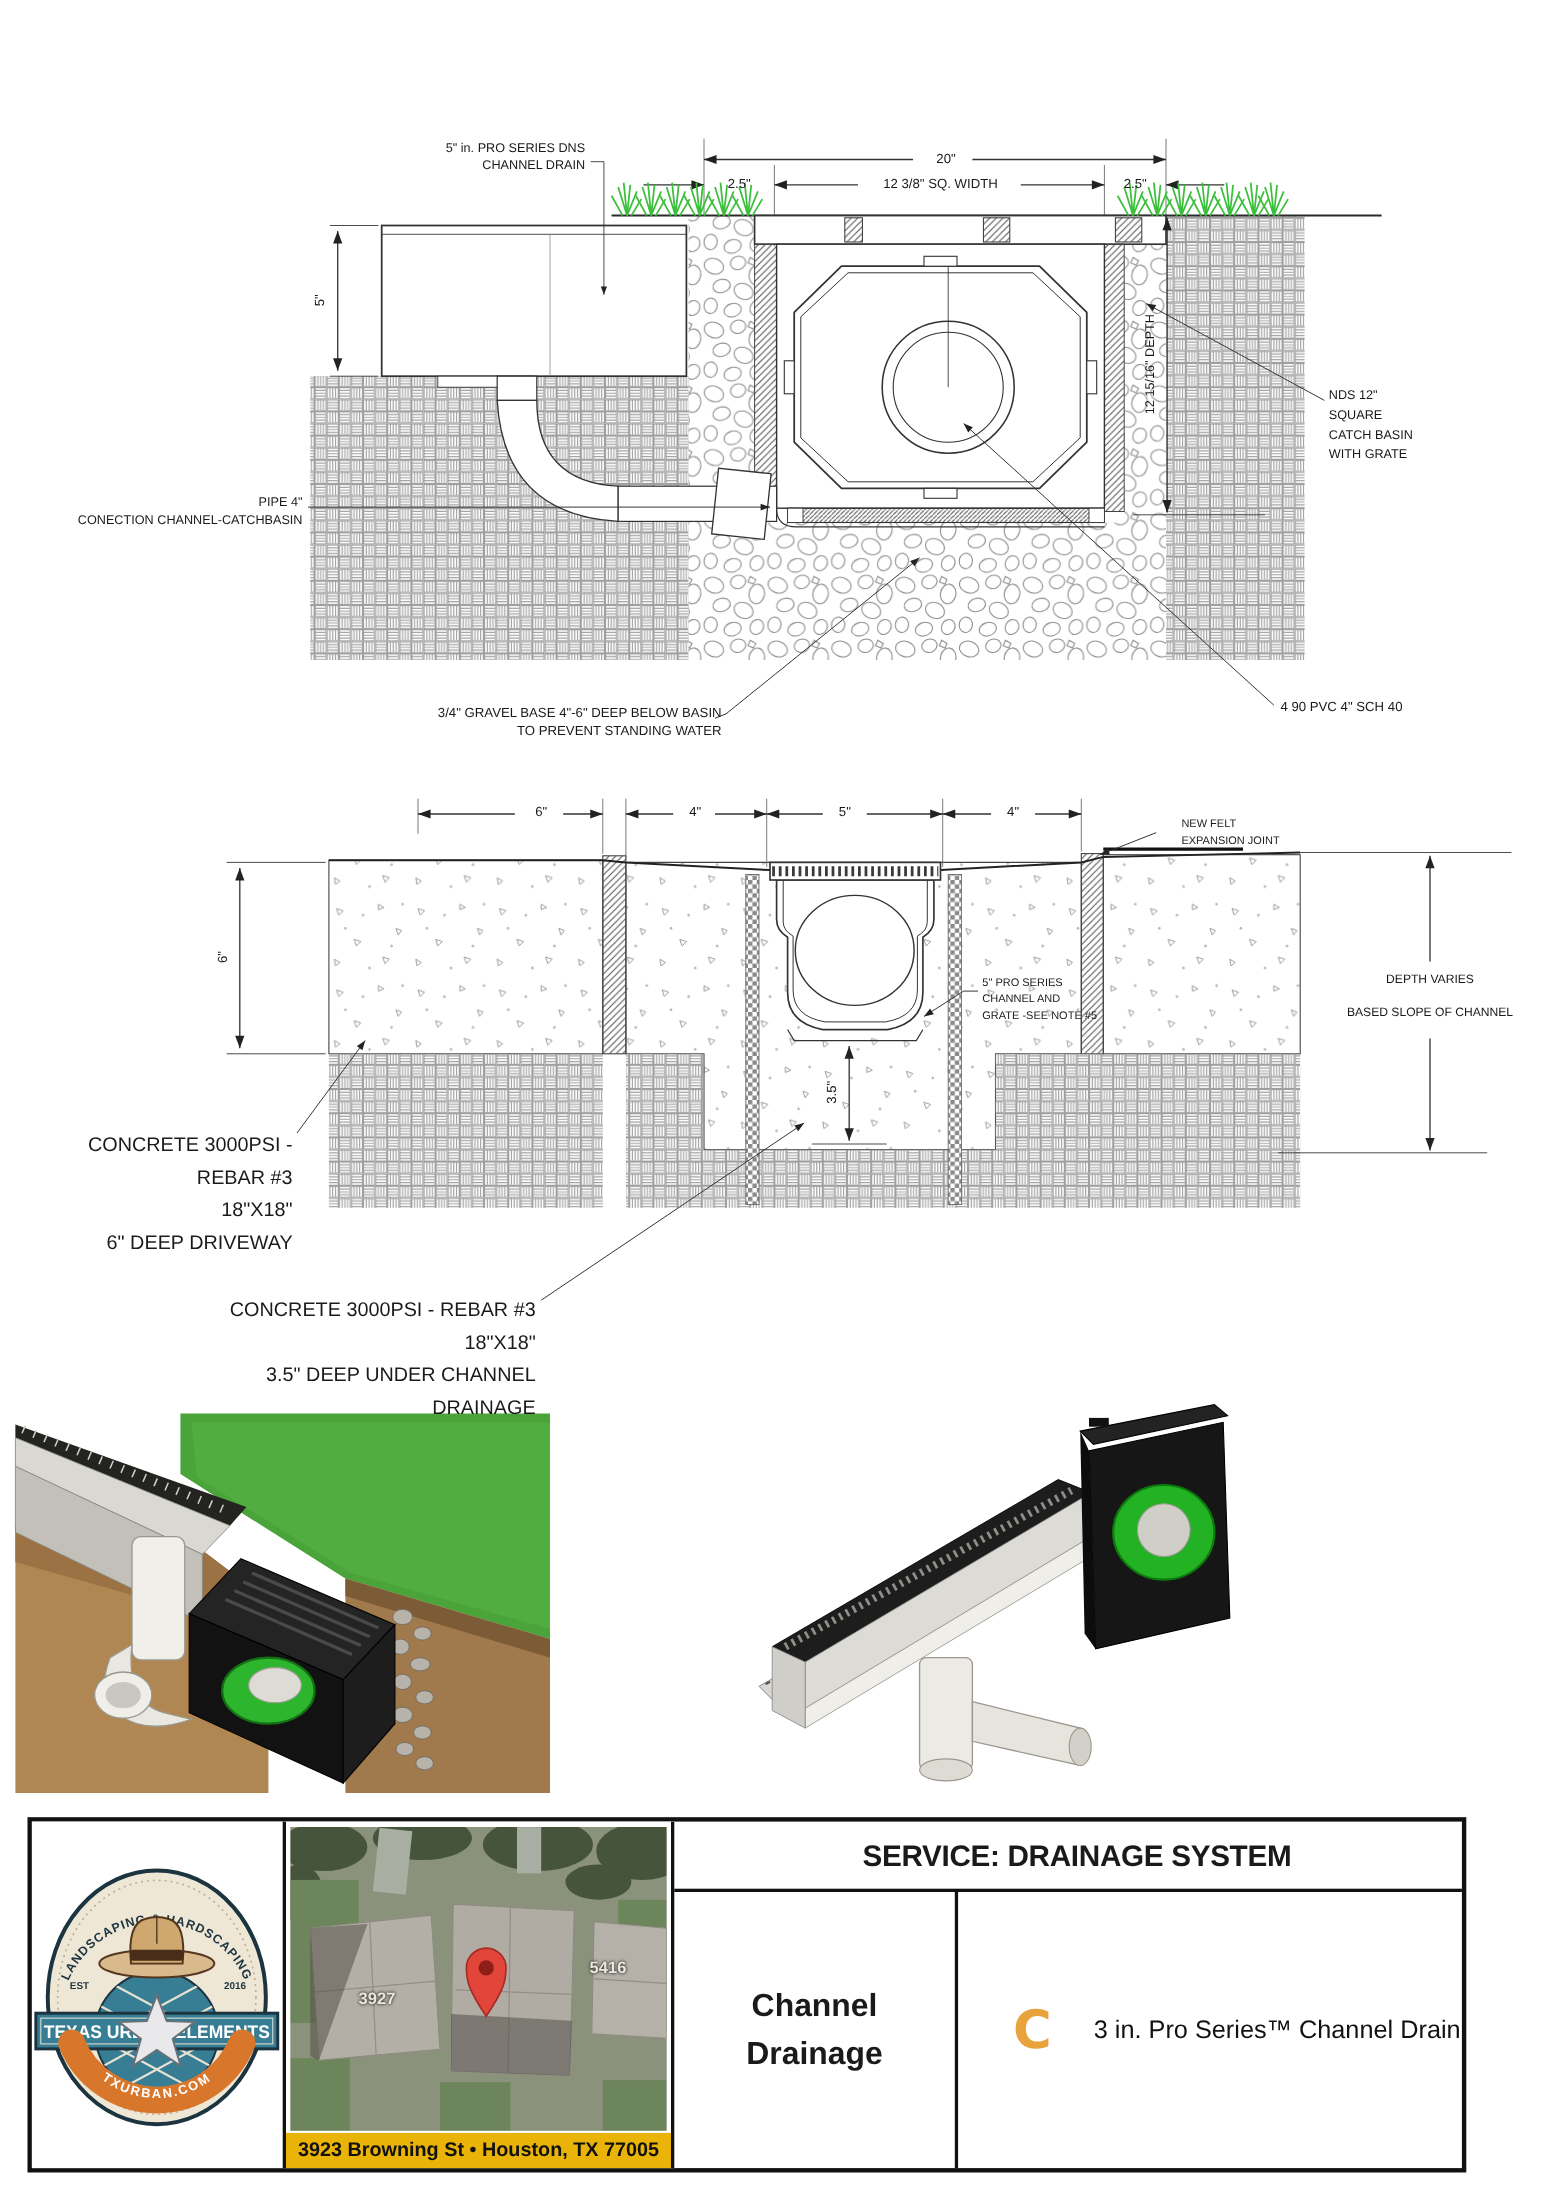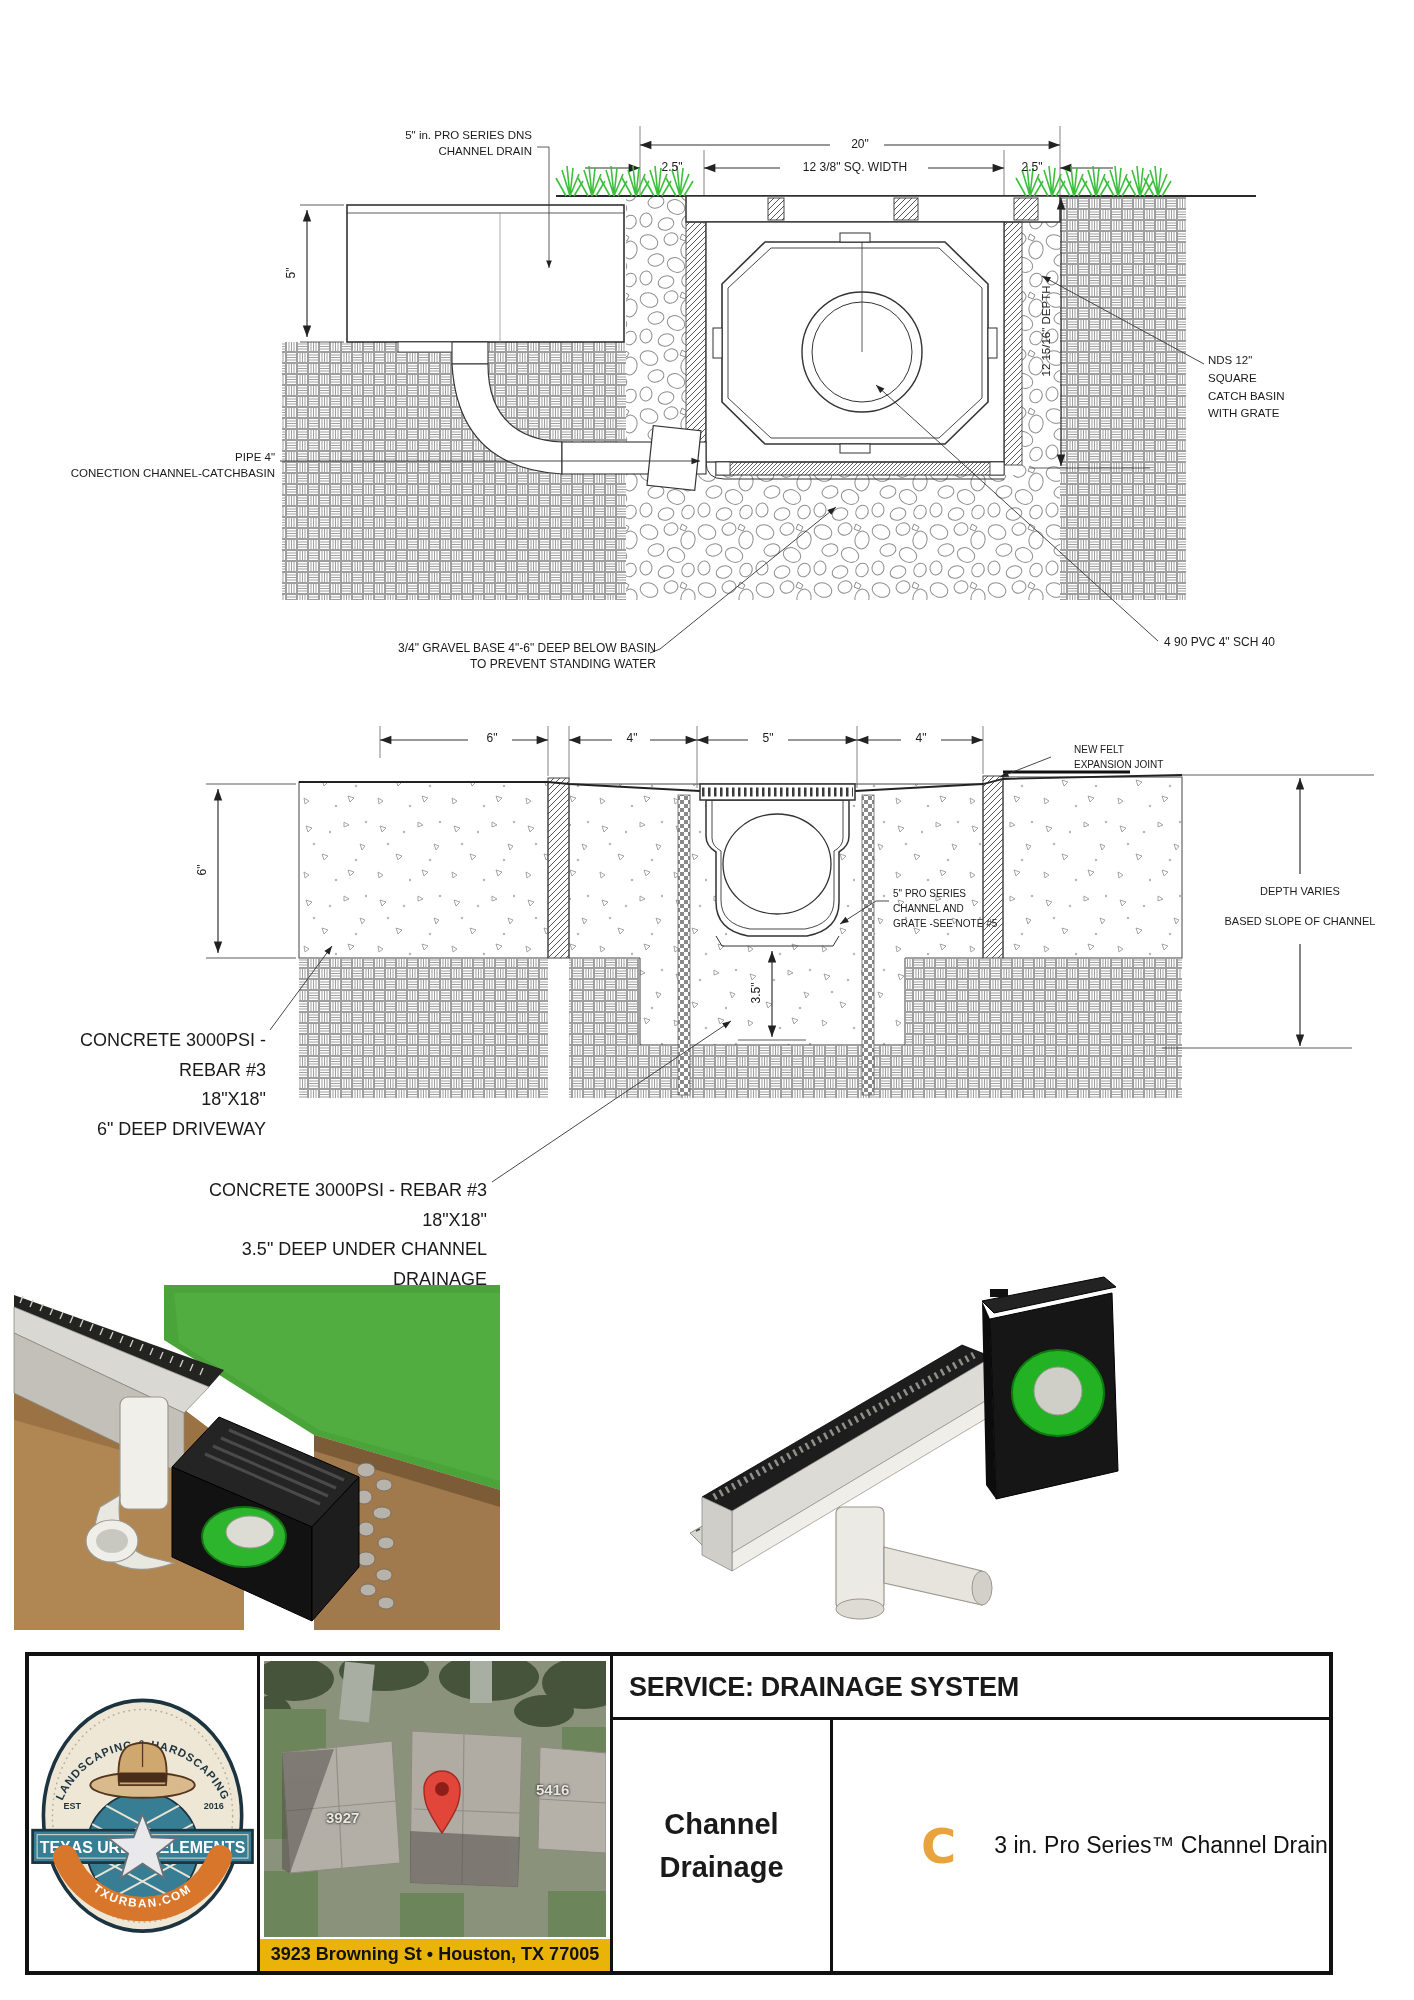--- a/index.html
+++ b/index.html
@@ -11,22 +11,22 @@
   .lbl-md{font-size:18px;line-height:1.65;}
   .dim{position:absolute;font-size:12px;color:#1a1a1a;text-align:center;white-space:nowrap;}
   .rot{transform:rotate(-90deg);transform-origin:center;text-align:center;}
   .ra{text-align:right;}
   svg{display:block;}
   
   .ftable{position:absolute;left:25px;top:1652px;width:1308px;height:323px;
           border:4px solid #111;box-sizing:border-box;background:#fff;}
   .fcell{position:absolute;box-sizing:border-box;}
   .svc-header{left:584px;top:0;width:716px;height:64px;border-bottom:3px solid #111;
-              font-size:27px;font-weight:bold;line-height:62px;padding-left:16px;letter-spacing:-0.3px;}
-  .cat-cell{left:584px;top:64px;width:220px;height:251px;border-right:3px solid #111;
+              font-size:27px;font-weight:bold;line-height:62px;padding-left:16px;letter-spacing:-0.3px;text-align:center;}
+  .cat-cell{left:584px;top:64px;width:258px;height:251px;border-right:3px solid #111;
             display:flex;align-items:center;justify-content:center;text-align:center;
             font-size:29px;font-weight:bold;white-space:pre-line;line-height:1.45;}
   .prod-cell{left:842px;top:64px;width:458px;height:251px;display:flex;align-items:center;padding-left:50px;}
   .prod-c{font-size:48px;font-weight:bold;color:#E8A33D;margin-right:38px;font-family:"DejaVu Sans",sans-serif;}
   .prod-name{font-size:23px;color:#111;}
   .logo-cell{left:0;top:0;width:228px;height:315px;background:#fff;}
   .map-cell{left:228px;top:0;width:356px;height:315px;border-left:3px solid #111;border-right:3px solid #111;background:#fff;}
   .map-photo{position:absolute;left:4px;top:5px;width:342px;height:276px;overflow:hidden;background:#8b927c;}
   .map-caption{position:absolute;left:0;bottom:0;width:100%;height:32px;background:#eab308;
                font-size:18px;font-weight:bold;text-align:center;line-height:30px;color:#111;}

